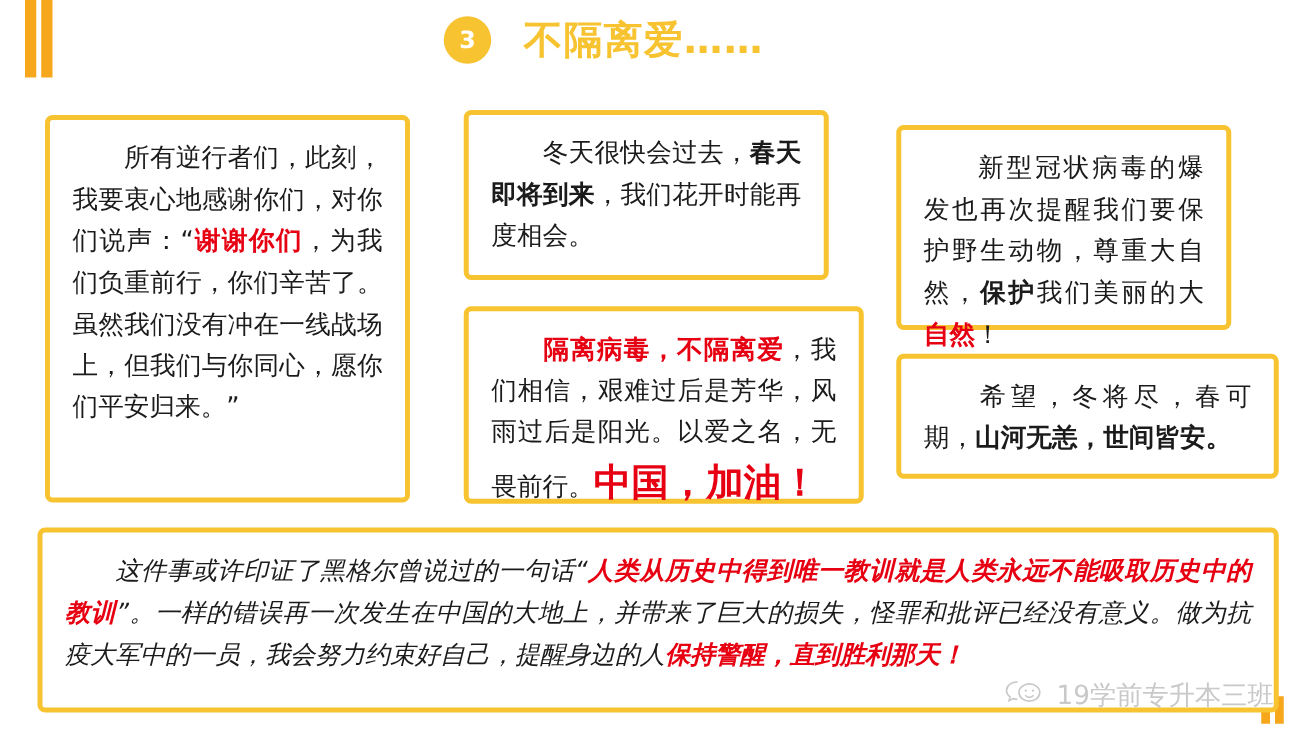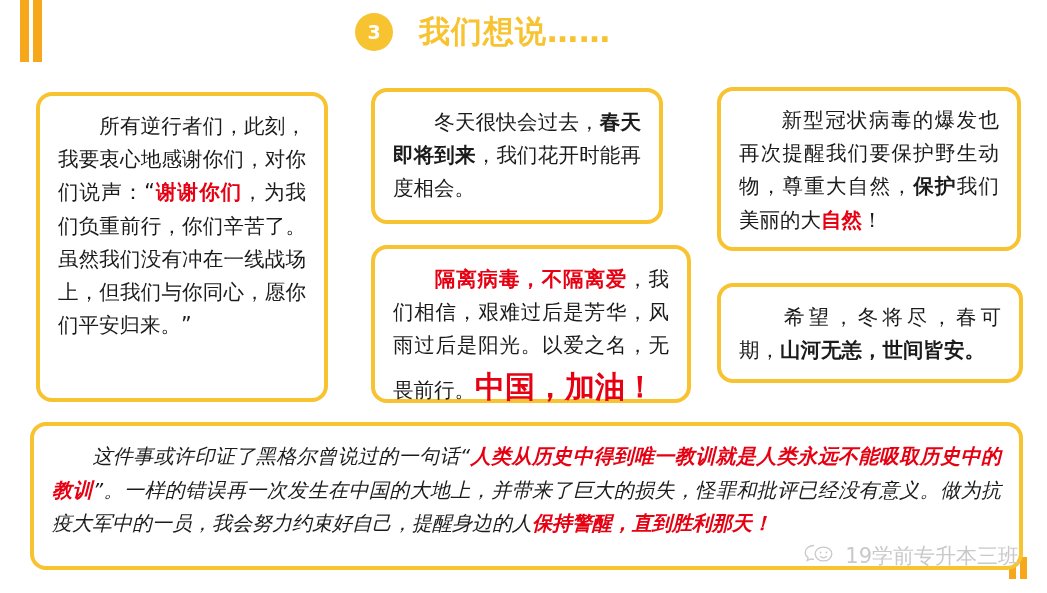--- a/index.html
+++ b/index.html
@@ -29,41 +29,41 @@
   .head-title{
     margin-left:26px;color:#F7C331;
     font-size:31px;font-weight:bold;letter-spacing:1px;
     white-space:nowrap;
   }
 
   
   .card{
     position:absolute;
     border:4px solid #F7C331;
-    border-radius:16px;
+    border-radius:6px;
     background:#ffffff;
     box-sizing:border-box;
     padding:14px 18px;
   }
   .card p{
     margin:0;
     color:#1b1b1b;
     font-size:20.5px;
     line-height:1.62;
     text-align:justify;
     text-justify:inter-ideograph;
   }
   .indent{display:inline-block;width:2em;}
   .red{color:#E60012;font-weight:bold;}
   .red-xl{color:#E60012;font-weight:bold;font-size:30px;}
 
   
   #card-thanks   {left:36px; top:92px;  width:292px; height:310px;}
   #card-spring   {left:371px;top:88px;  width:292px; height:136px;}
-  #card-virus    {left:717px;top:87px;  width:304px; height:164px;font-family:Liberation Mono, monospace;}
+  #card-virus    {left:717px;top:100px;  width:268px; height:164px;}
   #card-love     {left:371px;top:245px; width:320px; height:158px;}
   #card-hope     {left:717px;top:283px; width:306px; height:100px;}
   #card-bottom   {left:30px; top:422px; width:993px;height:148px;font-style:italic;}
 
   #card-bottom p{font-size:20px;line-height:1.68;}
 
   
   .watermark{
     position:absolute;right:28px;bottom:23px;
     display:flex;align-items:center;gap:7px;
@@ -77,21 +77,21 @@
 
 <div class="slide">
 
   <div class="bar bar-tl-a"></div>
   <div class="bar bar-tl-b"></div>
   <div class="bar bar-br-a"></div>
   <div class="bar bar-br-b"></div>
 
   <div class="header">
     <div class="num-badge">3</div>
-    <div class="head-title">我们想说……</div>
+    <div class="head-title">不隔离爱……</div>
   </div>
 
   <div class="card" id="card-thanks">
     <p><span class="indent"></span>所有逆行者们，此刻，我要衷心地感谢你们，对你们说声：“<span class="red">谢谢你们</span>，为我们负重前行，你们辛苦了。虽然我们没有冲在一线战场上，但我们与你同心，愿你们平安归来。”</p>
   </div>
 
   <div class="card" id="card-spring">
     <p><span class="indent"></span>冬天很快会过去，<span class="bold">春天即将到来</span>，我们花开时能再度相会。</p>
   </div>
 

